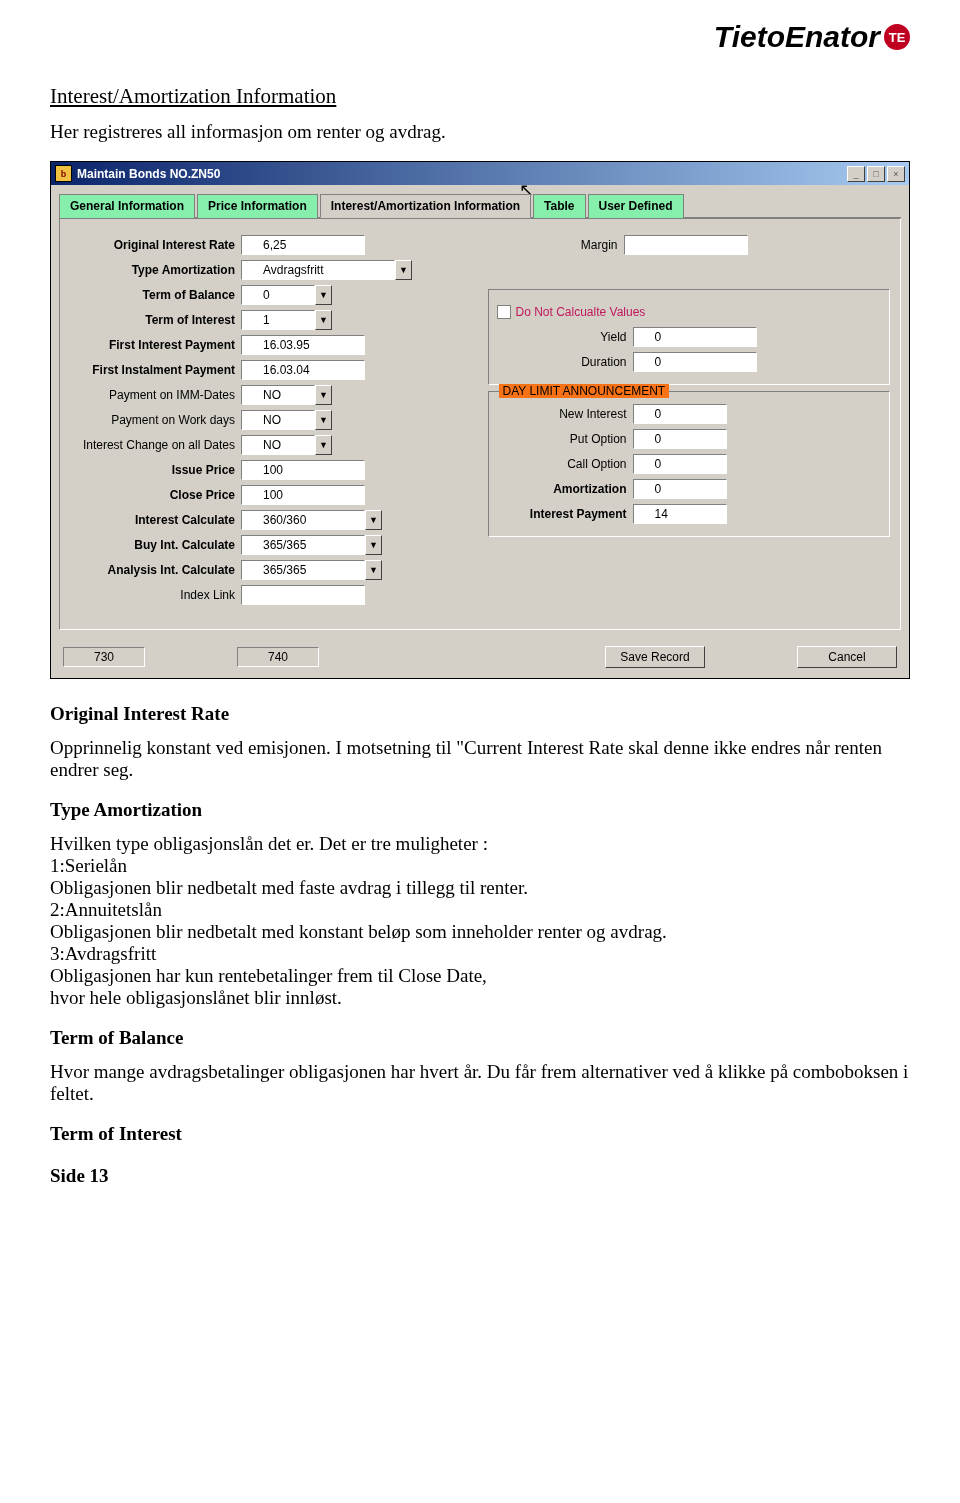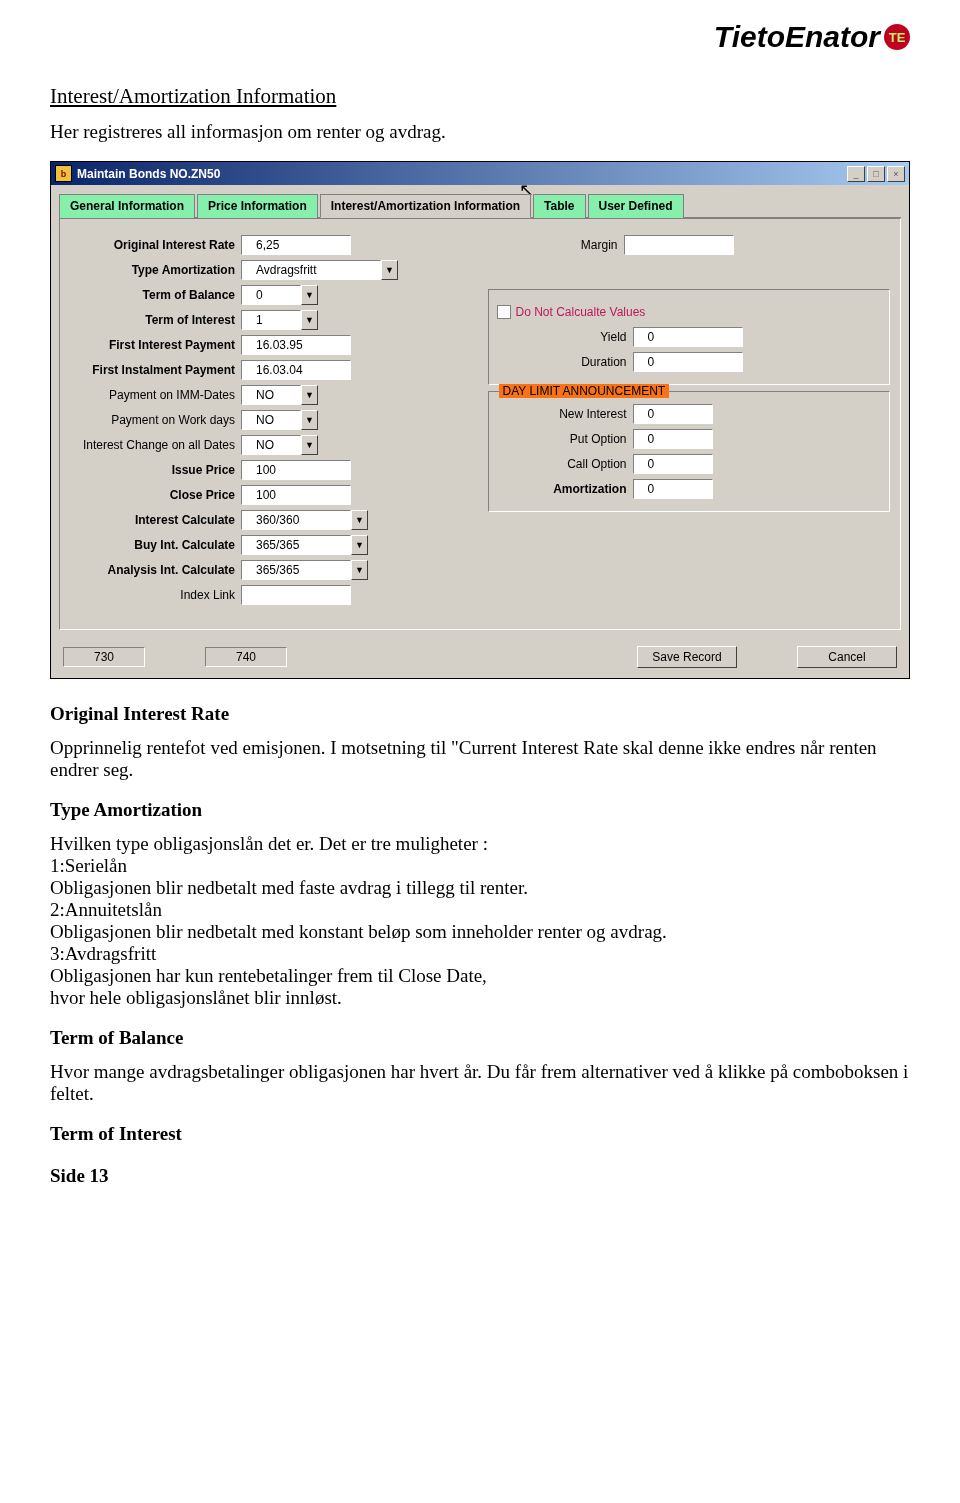--- a/index.html
+++ b/index.html
@@ -4,21 +4,21 @@
 <style>
   body {
     margin: 0;
     padding: 20px 50px;
     font-family: Arial, sans-serif;
     background: #fff;
     width: 860px;
   }
   .logo-row { text-align: right; margin-bottom: 30px; }
   .logo { display: inline-flex; align-items: center; font-weight: bold; font-size: 30px; font-style: italic; }
-  .logo-badge { display: inline-flex; align-items: center; justify-content: center; width: 26px; height: 26px; background: #c00020; color: #bef264; font-size: 13px; border-radius: 50%; font-style: normal; margin-left: 4px; }
+  .logo-badge { display: inline-flex; align-items: center; justify-content: center; width: 26px; height: 26px; background: #c00020; color: #ffffff; font-size: 13px; border-radius: 50%; font-style: normal; margin-left: 4px; }
   h3.underlined { font-family: "Times New Roman", serif; font-weight: normal; font-size: 21px; text-decoration: underline; margin: 6px 0; }
   p.serif { font-family: "Times New Roman", serif; font-size: 19px; margin: 12px 0; }
   .section-title { font-family: "Times New Roman", serif; font-size: 19px; font-weight: bold; margin: 18px 0 0 0; }
   .window { border: 1px solid #000; background: #d4d0c8; margin: 18px 0 24px 0; font-family: Tahoma, sans-serif; font-size: 12px; }
   .titlebar { background: linear-gradient(to right, #0a246a, #a6caf0); color: #fff; padding: 3px 4px; display: flex; align-items: center; justify-content: space-between; }
   .titlebar-left { display: flex; align-items: center; gap: 5px; font-weight: bold; }
   .tb-icon { width: 15px; height: 15px; background: #f0c040; border: 1px solid #000; font-size: 9px; display:flex; align-items:center; justify-content:center; color:#800; }
   .titlebar-btns { display: flex; gap: 2px; }
   .tb-btn { width: 16px; height: 14px; background: #d4d0c8; border: 1px solid #fff; border-right-color:#404040; border-bottom-color:#404040; font-size: 9px; display:flex; align-items:center; justify-content:center; color:#555;}
   .window-body { padding: 8px; }
@@ -27,31 +27,31 @@
   .tab.active { background: #d4d0c8; border-bottom: 1px solid #d4d0c8; }
   .tab.inactive { background: #86efac; }
   .panel { border: 1px solid #fff; border-top-color:#808080; border-left-color:#808080; padding: 12px 10px 20px 10px; background: #d4d0c8; position: relative; }
   .form-grid { display: flex; }
   .col { flex: 1; }
   .col.left { margin-right: 15px; }
   .row { display: flex; align-items: center; margin: 3px 0; min-height: 22px; }
   .lbl { width: 165px; text-align: right; padding-right: 6px; }
   .lbl.bold { font-weight: bold; }
   .lbl.right { width: 130px; }
-  .val-input { background: #fff; border: 1px solid #808080; border-right-color:#fff; border-bottom-color:#fff; padding: 2px 14px; min-width: 30px; height: 14px; display:inline-block; }
+  .val-input { background: #fff; border: 1px solid #808080; border-right-color:#fff; border-bottom-color:#fff; padding: 2px 21px; min-width: 30px; height: 14px; display:inline-block; }
   .w50 { width: 50px; }
   .w80 { width: 80px; }
   .w30 { width: 28px; }
   .w120 { width: 110px; }
   .dd-btn { width: 15px; height: 18px; background: #d4d0c8; border: 1px solid #fff; border-right-color:#404040; border-bottom-color:#404040; display:inline-flex; align-items:center; justify-content:center; font-size:9px; }
   .fieldset { border: 1px solid #808080; border-right-color:#fff; border-bottom-color:#fff; padding: 8px; margin-top: 6px; position: relative; }
   .legend { position: absolute; top: -8px; left: 10px; background: #f97316; padding: 0 4px; font-size: 12px; }
   .disabled-text { color: #be185d; }
   .checkbox { width: 12px; height: 12px; background: #fff; border: 1px solid #808080; display:inline-block; margin-right: 5px; }
-  .btn-bar { display: flex; gap: 60px; padding: 8px 12px 10px 12px; align-items: center; }
+  .btn-bar { display: flex; gap: 92px; padding: 8px 12px 10px 12px; align-items: center; }
   .btn { border: 1px solid #404040; border-top-color:#fff; border-left-color:#fff; background: #d4d0c8; padding: 3px 14px; min-width: 70px; text-align:center; }
   .status-box { border: 1px solid #808080; border-right-color:#fff; border-bottom-color:#fff; padding: 2px 10px; min-width: 60px; text-align:center; }
   .cursor { position:absolute; left: 460px; top: -14px; font-size: 18px; color:#000; pointer-events:none;}
   .footer { display:flex; justify-content:space-between; font-family:"Times New Roman", serif; font-size:19px; font-weight:bold; margin-top:20px;}
 </style>
 </head>
 <body>
 
 <div class="logo-row">
   <span class="logo">
@@ -190,36 +190,40 @@
                 <span class="val-input w50">0</span>
               </div>
             <div class="row">
                 <span class="lbl right">Call Option</span>
                 <span class="val-input w50">0</span>
               </div>
             <div class="row">
                 <span class="lbl right bold">Amortization</span>
                 <span class="val-input w50">0</span>
               </div>
+            <div class="row">
+                <span class="lbl right bold">Interest Payment</span>
+                <span class="val-input w50">14</span>
+              </div>
           </div>
         </div>
       </div>
     </div>
   </div>
   <div class="btn-bar">
     <span class="status-box">730</span>
     <span class="status-box">740</span>
     <span style="flex:1"></span>
     <span class="btn">Save Record</span>
     <span class="btn">Cancel</span>
   </div>
 </div>
 
 <p class="section-title">Original Interest Rate</p>
-<p class="serif">Opprinnelig rentefot ved emisjonen. I motsetning til "Current Interest Rate skal denne ikke endres når renten endrer seg.</p>
+<p class="serif">Opprinnelig konstant ved emisjonen. I motsetning til "Current Interest Rate skal denne ikke endres når renten endrer seg.</p>
 
 <p class="section-title">Type Amortization</p>
 <p class="serif" style="margin-bottom:0">Hvilken type obligasjonslån det er. Det er tre muligheter :</p>
 <p class="serif" style="margin:0">1:Serielån</p>
 <p class="serif" style="margin:0">Obligasjonen blir nedbetalt med faste avdrag i tillegg til renter.</p>
 <p class="serif" style="margin:0">2:Annuitetslån</p>
 <p class="serif" style="margin:0">Obligasjonen blir nedbetalt med konstant beløp som inneholder renter og avdrag.</p>
 <p class="serif" style="margin:0">3:Avdragsfritt</p>
 <p class="serif" style="margin:0">Obligasjonen har kun rentebetalinger frem til Close Date,</p>
 <p class="serif" style="margin:0">hvor hele obligasjonslånet blir innløst.</p>

